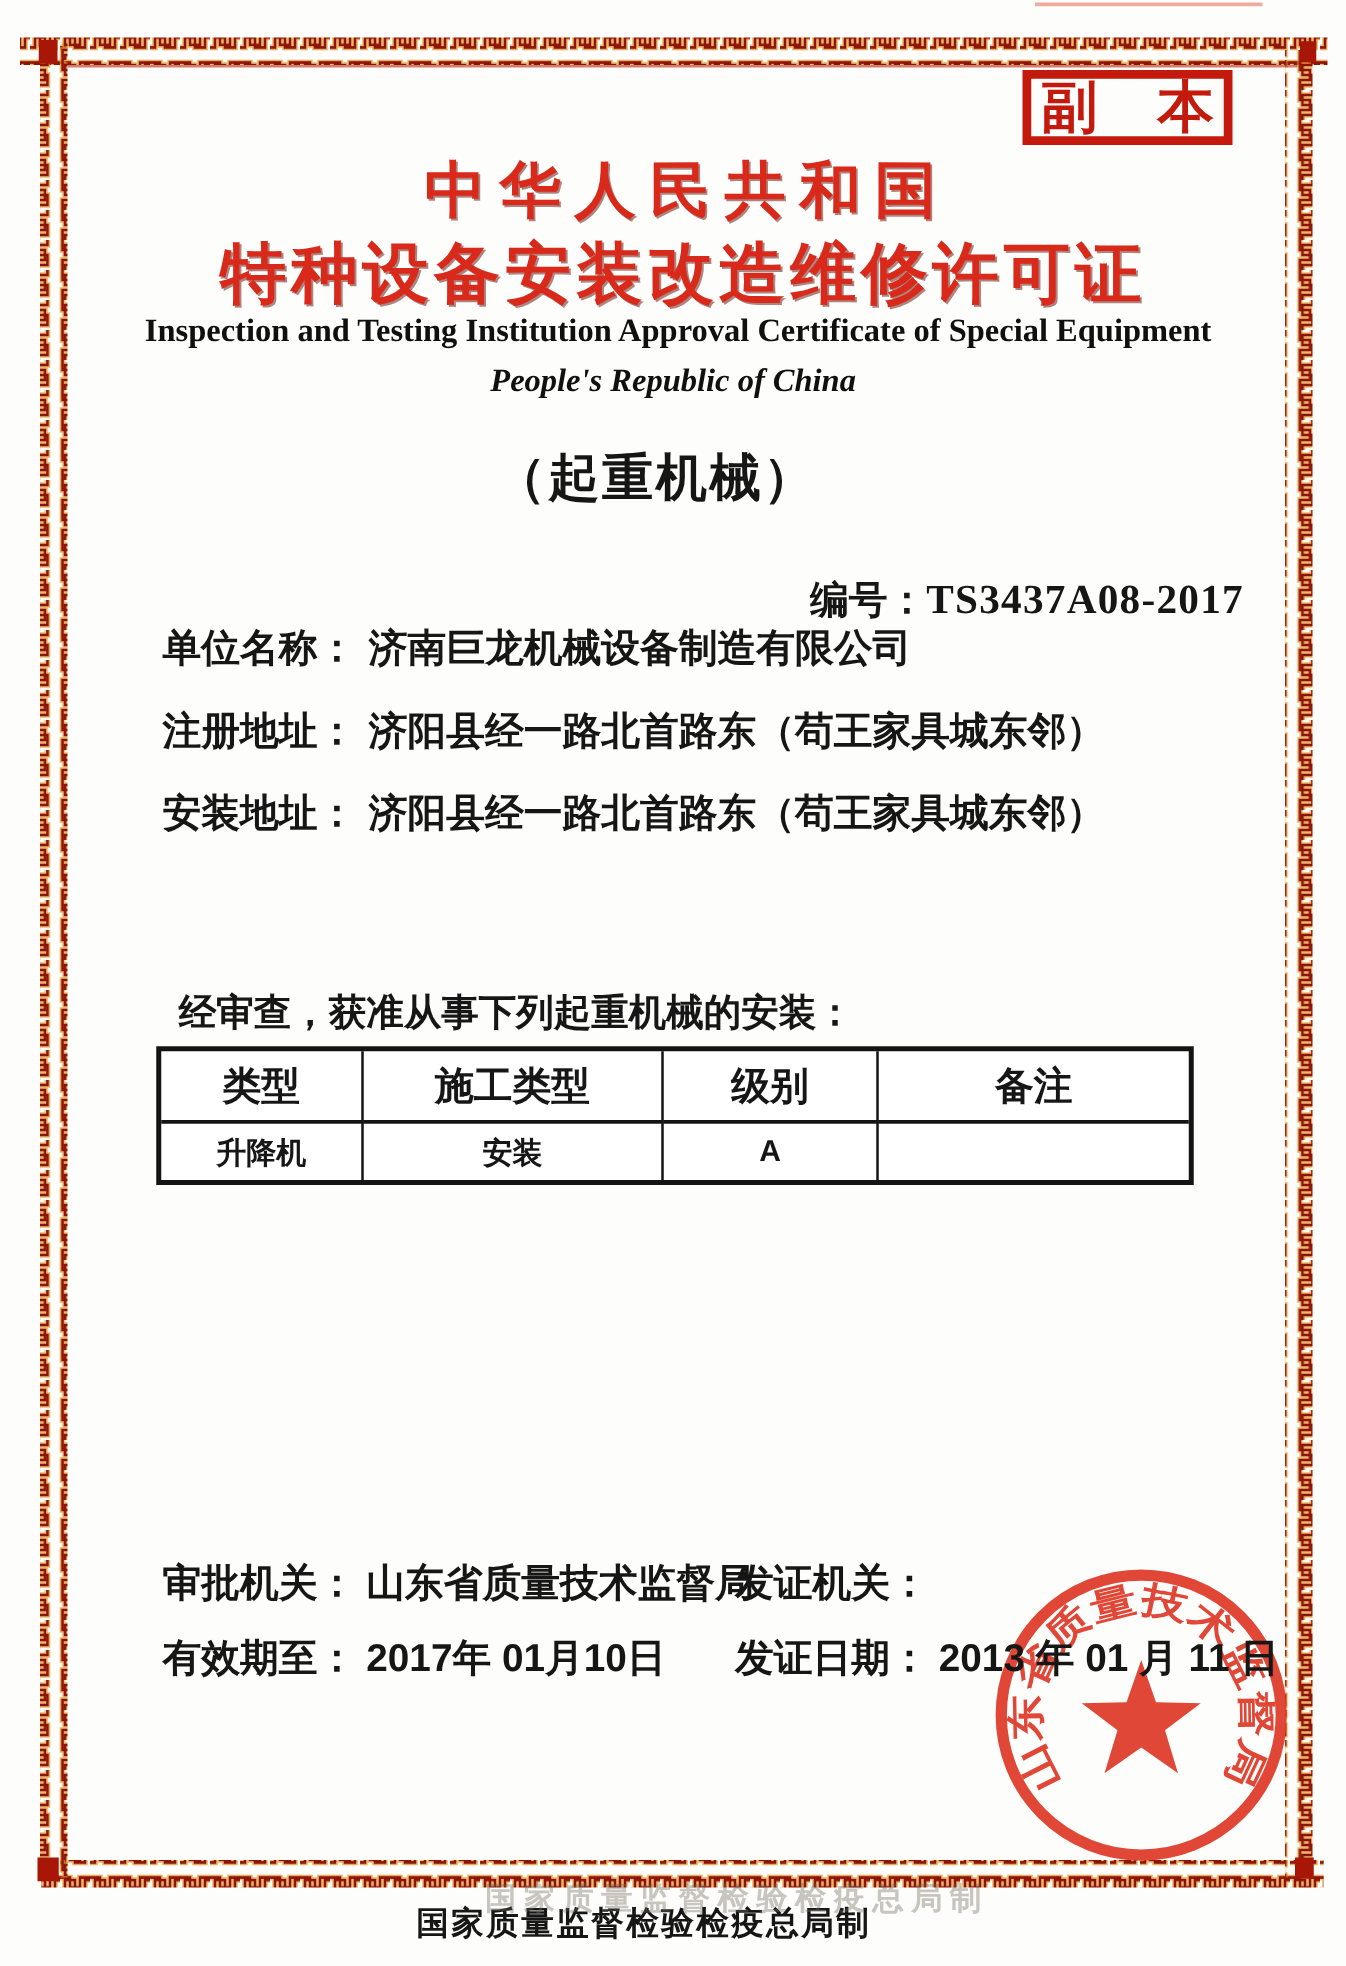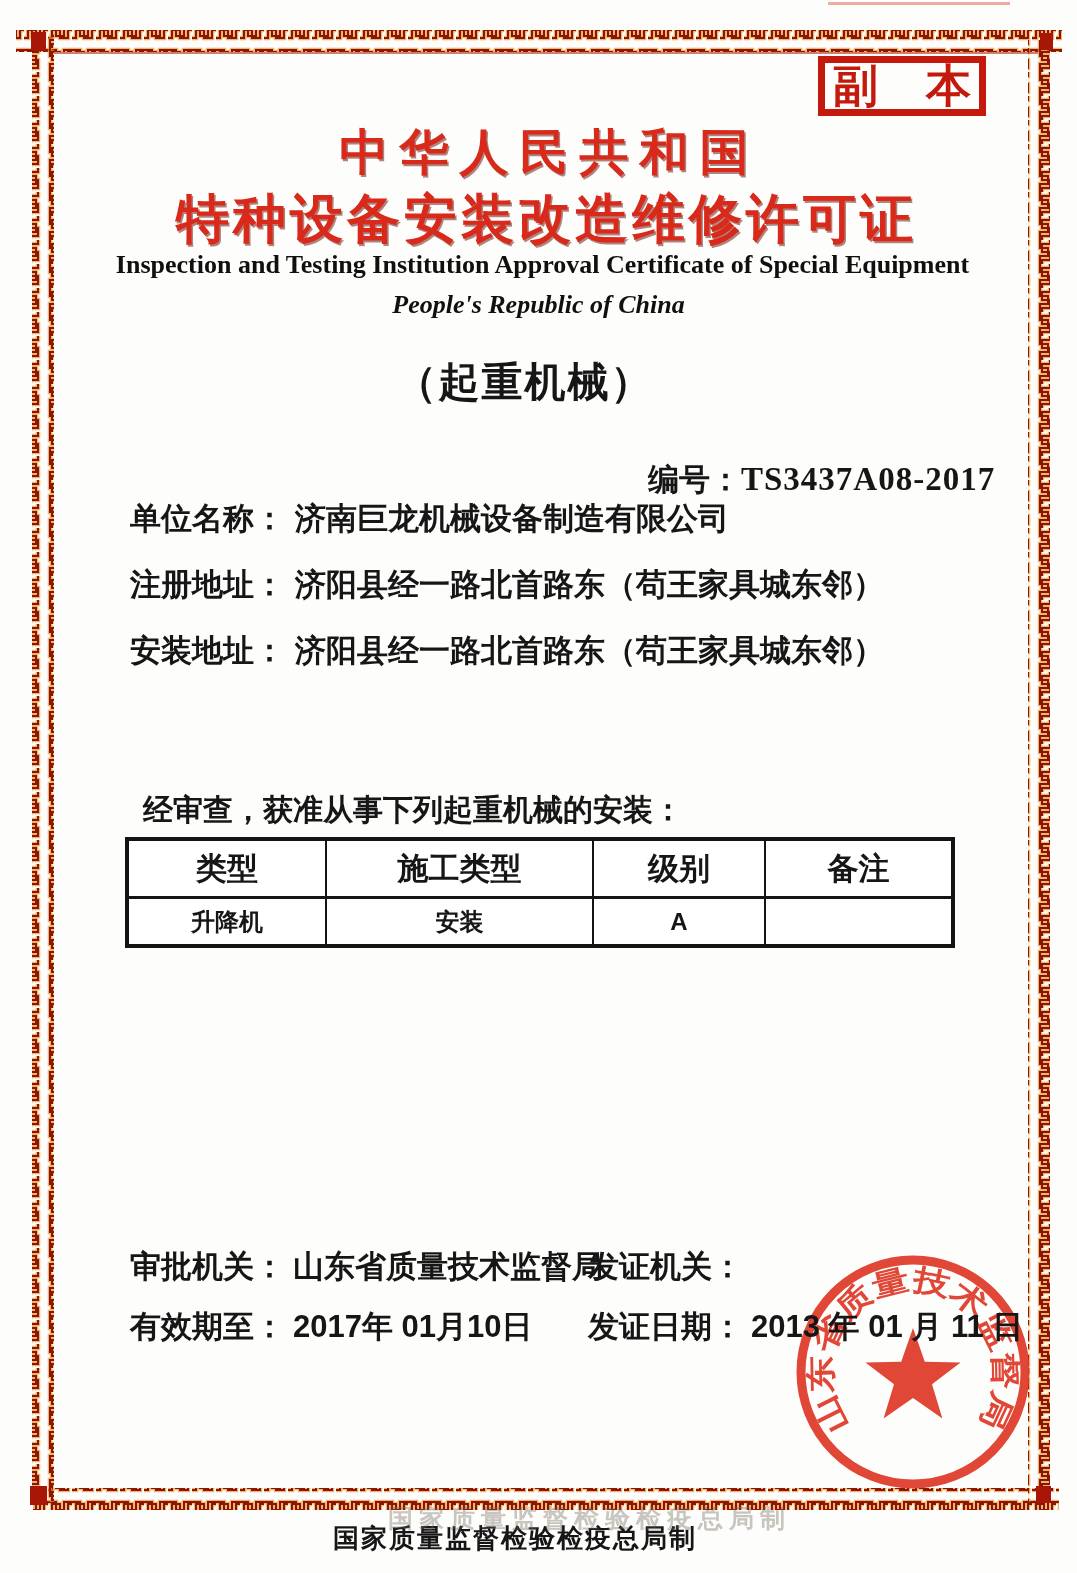--- a/index.html
+++ b/index.html
@@ -28,21 +28,21 @@
   .field .val{margin-left:10px;}
 
   #note{left:143px;top:790px;font-size:30px;font-weight:700;}
 
   
   #cert-table{left:125px;top:837px;width:830px;border:4px solid #141414;background:#fff;box-sizing:border-box;}
   .tr{display:flex;}
   .cell{display:flex;align-items:center;justify-content:center;font-weight:700;box-sizing:border-box;}
   .tr.head .cell{height:58px;font-size:31px;border-bottom:3px solid #141414;}
   .tr.data .cell{height:45px;font-size:24px;}
-  .c0{width:198px;} .c1{width:267px;} .c2{width:172px;} .c3{flex:1;}
+  .c0{width:162px;} .c1{width:240px;} .c2{width:172px;} .c3{flex:1;}
   .c0,.c1,.c2{border-right:2px solid #141414;}
 
   
   .f-row{font-size:31px;font-weight:700;white-space:nowrap;}
   .f-row .val{margin-left:8px;}
   #approval{left:130px;top:1246px;}
   #issuing{left:588px;top:1246px;}
   #valid{left:130px;top:1306px;}
   #issue-date{left:588px;top:1306px;z-index:6;}
 

